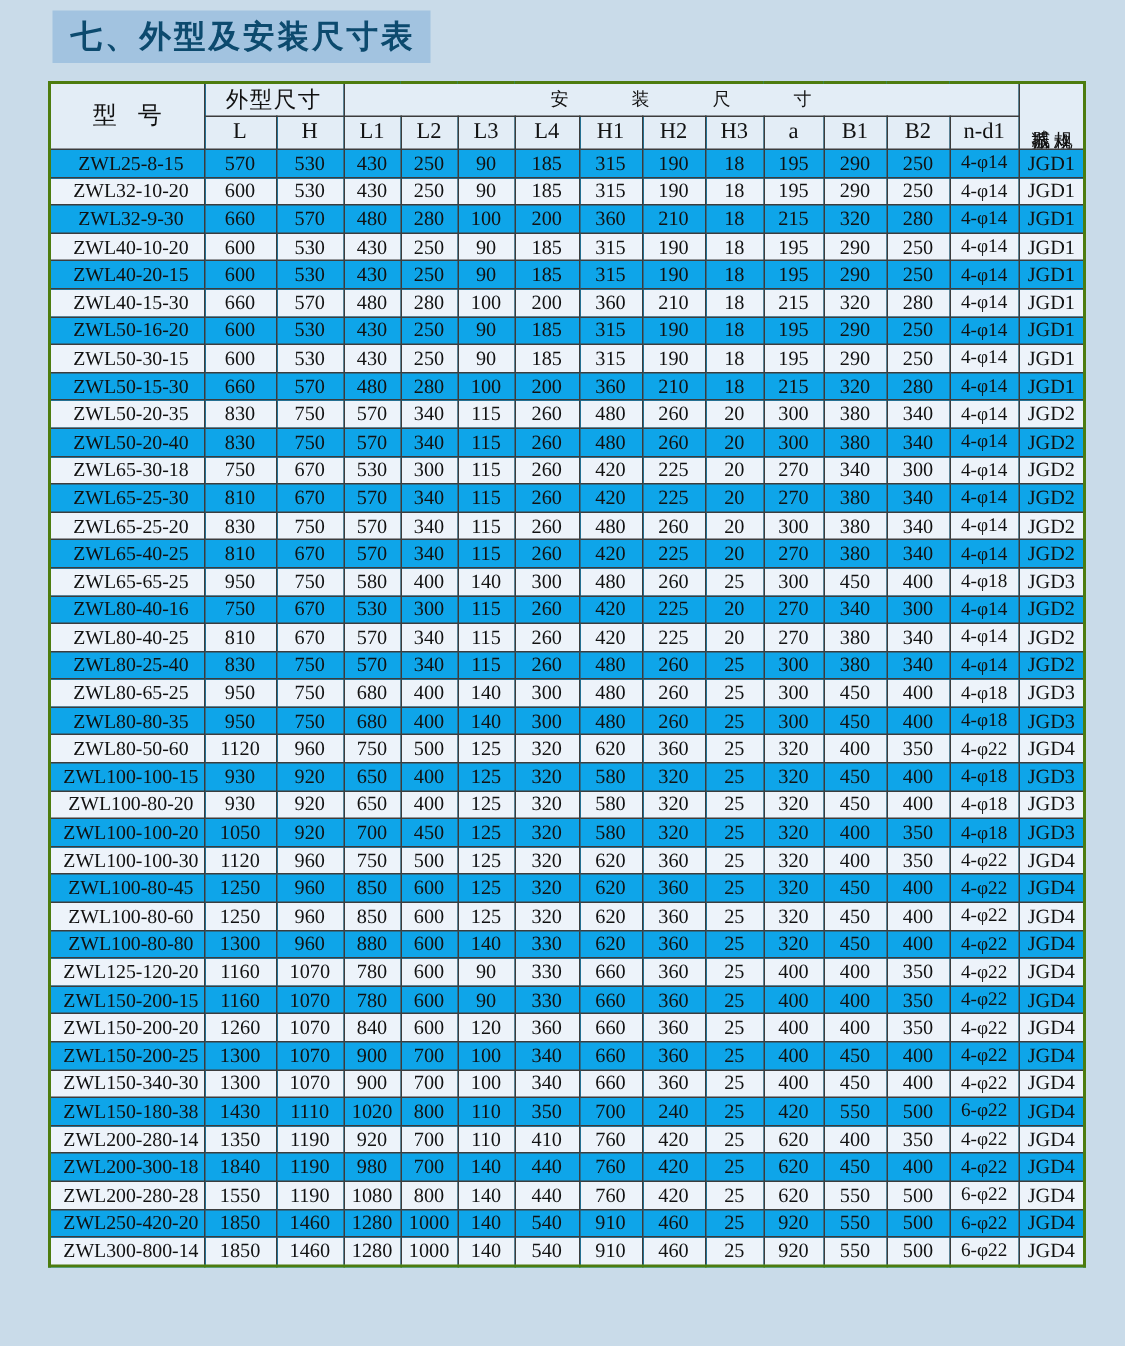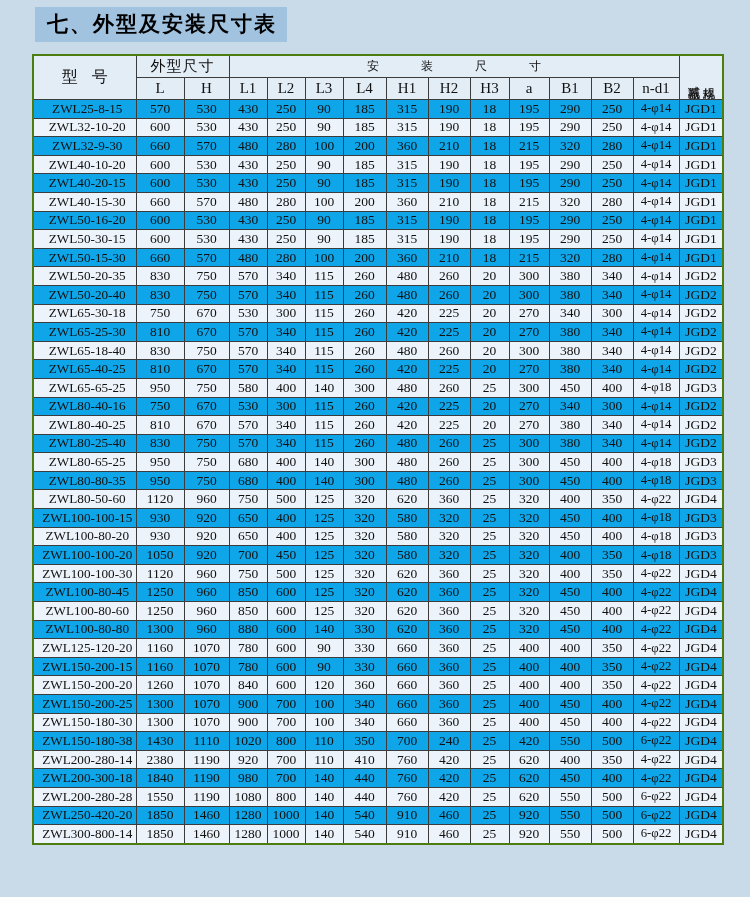--- a/index.html
+++ b/index.html
@@ -12,21 +12,21 @@
   }
   .title{
     display:inline-block;
     margin:7px 0 0 35px;
     padding:3px 10px 4px 12px;
     background:#a2c3e0;
     font-family:"Liberation Sans","DejaVu Sans",sans-serif;
     font-weight:bold;
     font-size:21px;
     letter-spacing:2px;
-    color:#000000;
+    color:#0c4a6e;
   }
   table{
     border-collapse:collapse;
     table-layout:fixed;
     width:691px;
     margin:12px 12px 0 32px;
     background:#0ea5e9;
     border:2px solid #4d7c0f;
   }
   th,td{
@@ -344,21 +344,21 @@
         <td>420</td>
         <td>225</td>
         <td>20</td>
         <td>270</td>
         <td>380</td>
         <td>340</td>
         <td class="ndl">4-φ14</td>
         <td>JGD2</td>
       </tr>
       <tr>
-        <td class="model">ZWL65-18-40</td>
+        <td class="model">ZWL65-25-20</td>
         <td>830</td>
         <td>750</td>
         <td>570</td>
         <td>340</td>
         <td>115</td>
         <td>260</td>
         <td>480</td>
         <td>260</td>
         <td>20</td>
         <td>300</td>
@@ -684,21 +684,21 @@
         <td>660</td>
         <td>360</td>
         <td>25</td>
         <td>400</td>
         <td>450</td>
         <td>400</td>
         <td class="ndl">4-φ22</td>
         <td>JGD4</td>
       </tr>
       <tr>
-        <td class="model">ZWL150-180-30</td>
+        <td class="model">ZWL150-340-30</td>
         <td>1300</td>
         <td>1070</td>
         <td>900</td>
         <td>700</td>
         <td>100</td>
         <td>340</td>
         <td>660</td>
         <td>360</td>
         <td>25</td>
         <td>400</td>
@@ -719,21 +719,21 @@
         <td>240</td>
         <td>25</td>
         <td>420</td>
         <td>550</td>
         <td>500</td>
         <td class="ndl">6-φ22</td>
         <td>JGD4</td>
       </tr>
       <tr>
         <td class="model">ZWL200-280-14</td>
-        <td>2380</td>
+        <td>1350</td>
         <td>1190</td>
         <td>920</td>
         <td>700</td>
         <td>110</td>
         <td>410</td>
         <td>760</td>
         <td>420</td>
         <td>25</td>
         <td>620</td>
         <td>400</td>

